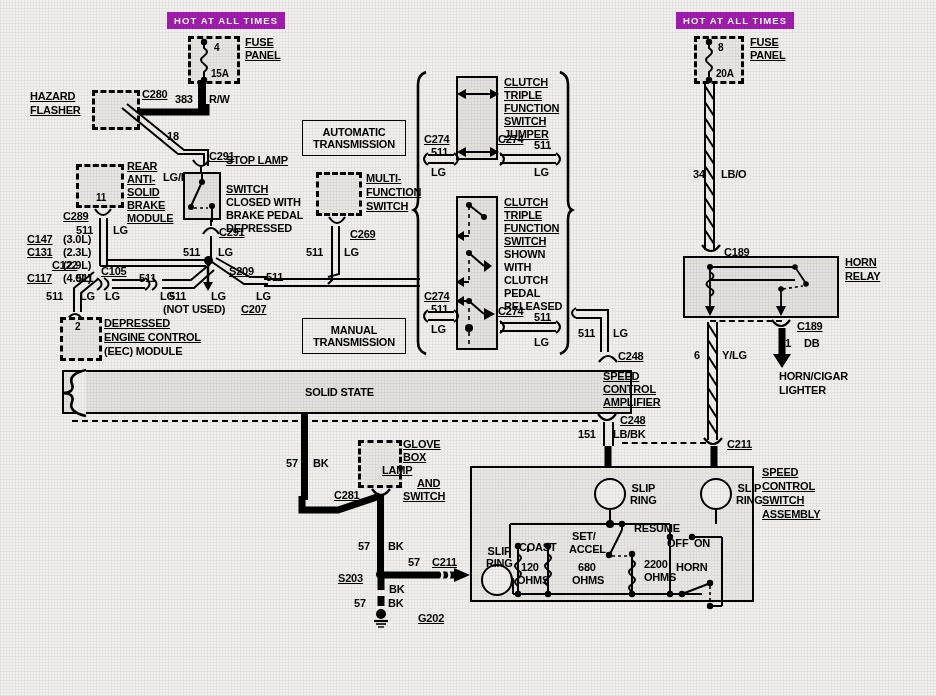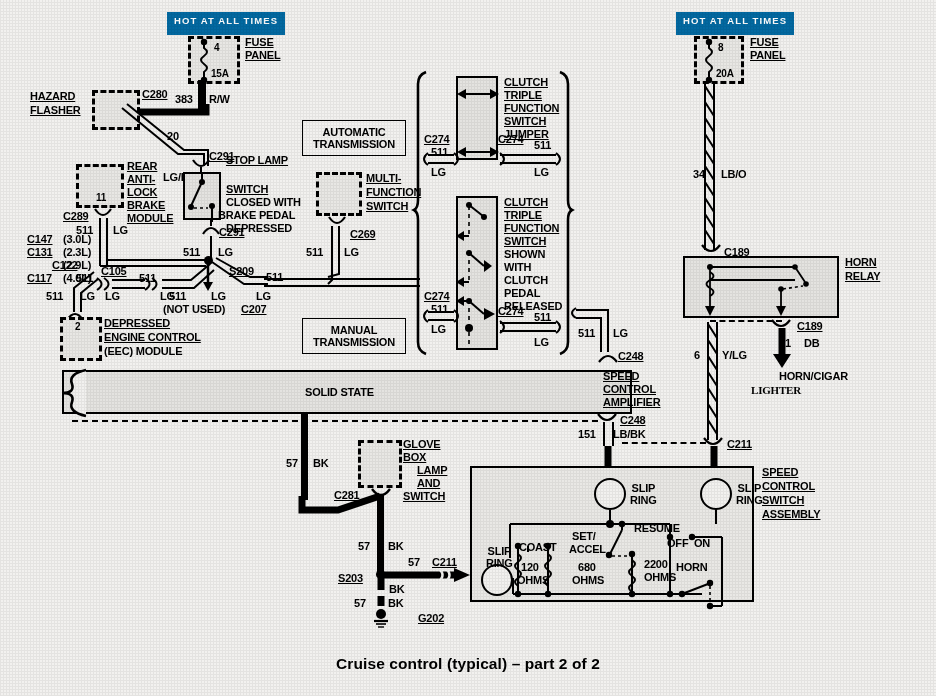--- a/index.html
+++ b/index.html
@@ -26,26 +26,26 @@
     white-space:pre;
     color:#000;
   }
   .lbl.u{ text-decoration:underline; }
   .sm{ font-size:10px; }
   .ctr{ text-align:center; }
 
   
   .hotbar{
     position:absolute;
-    background:#0369a1;
+    background:#a21caf;
     color:#fff;
     font-size:9.5px;
     font-weight:bold;
     letter-spacing:1.1px;
-    padding:3px 7px 9px 7px;
+    padding:3px 7px 3px 7px;
     white-space:nowrap;
     font-family:"Liberation Sans", sans-serif;
   }
 
   
   .dashbox{
     position:absolute;
     border:3px dashed #000;
     background:#e8e7e4;
     box-sizing:border-box;
@@ -145,21 +145,21 @@
 
   <div class="lbl u" style="left:30px;top:90px;">HAZARD</div>
   <div class="lbl u" style="left:30px;top:104px;">FLASHER</div>
   <div class="dashbox" style="left:92px;top:90px;width:48px;height:40px;"></div>
   <div class="lbl u" style="left:142px;top:88px;">C280</div>
 
   <svg style="left:118px;top:104px;" width="110" height="70">
     <path d="M4,4 L60,50 L86,50 L86,62" fill="none" stroke="#000" stroke-width="2"></path>
     <path d="M9,0 L66,46 L90,46 L90,62" fill="none" stroke="#000" stroke-width="2"></path>
   </svg>
-  <div class="lbl" style="left:167px;top:130px;">20</div>
+  <div class="lbl" style="left:167px;top:130px;">18</div>
   <div class="lbl" style="left:163px;top:145px;margin-top:26px;">LG/R</div>
   <div class="lbl u" style="left:209px;top:150px;">C291</div>
 
   <svg style="left:190px;top:158px;" width="22" height="16">
     <path d="M3,2 q8,12 16,0" fill="none" stroke="#000" stroke-width="2.2"></path>
     <line x1="11" y1="9" x2="11" y2="16" stroke="#000" stroke-width="2"></line>
   </svg>
 
   <div class="solidbox" style="left:183px;top:172px;width:38px;height:48px;"></div>
   <svg style="left:183px;top:172px;" width="40" height="50">
@@ -167,36 +167,36 @@
     <circle cx="19" cy="10" r="3" fill="#000"></circle>
     <line x1="19" y1="10" x2="8" y2="34" stroke="#000" stroke-width="2"></line>
     <circle cx="8" cy="35" r="3" fill="#000"></circle>
     <path d="M11,36 L25,36" stroke="#000" stroke-width="1.6" stroke-dasharray="3,3"></path>
     <circle cx="29" cy="34" r="3" fill="#000"></circle>
     <line x1="29" y1="34" x2="29" y2="50" stroke="#000" stroke-width="2"></line>
   </svg>
   <div class="lbl u" style="left:226px;top:154px;">STOP LAMP</div>
   <div class="lbl u" style="left:226px;top:183px;">SWITCH</div>
   <div class="lbl" style="left:226px;top:196px;">CLOSED WITH</div>
-  <div class="lbl" style="left:218px;top:209px;text-align:right;">BRAKE PEDAL</div>
+  <div class="lbl" style="left:226px;top:209px;text-align:right;">BRAKE PEDAL</div>
   <div class="lbl" style="left:226px;top:222px;">DEPRESSED</div>
 
   <svg style="left:200px;top:220px;" width="24" height="18">
     <path d="M3,14 q8,-12 16,0" fill="none" stroke="#000" stroke-width="2.2"></path>
     <line x1="11" y1="0" x2="11" y2="6" stroke="#000" stroke-width="2"></line>
   </svg>
   <div class="lbl u" style="left:219px;top:226px;">C291</div>
   <div class="lbl" style="left:183px;top:246px;">511</div>
   <div class="lbl" style="left:218px;top:246px;">LG</div>
   <div class="w wv" style="left:210px;top:236px;height:26px;"></div>
 
   <div class="dashbox" style="left:76px;top:164px;width:48px;height:44px;"></div>
   <div class="lbl u" style="left:127px;top:160px;">REAR</div>
   <div class="lbl u" style="left:127px;top:173px;">ANTI-</div>
-  <div class="lbl u" style="left:127px;top:186px;">LOCK</div>
+  <div class="lbl u" style="left:127px;top:186px;">SOLID</div>
   <div class="lbl u" style="left:127px;top:199px;">BRAKE</div>
   <div class="lbl u" style="left:127px;top:212px;">MODULE</div>
   <div class="lbl sm" style="left:96px;top:192px;">11</div>
   <svg style="left:92px;top:207px;" width="22" height="16">
     <path d="M3,2 q8,12 16,0" fill="none" stroke="#000" stroke-width="2.2"></path>
   </svg>
   <div class="lbl u" style="left:63px;top:210px;">C289</div>
   <div class="lbl" style="left:76px;top:224px;">511</div>
   <div class="lbl" style="left:113px;top:224px;">LG</div>
   <svg style="left:96px;top:218px;" width="16" height="60">
@@ -465,21 +465,21 @@
     <path d="M2,2 q9,12 18,0" fill="none" stroke="#000" stroke-width="2.2"></path>
   </svg>
   <div class="lbl u" style="left:797px;top:320px;">C189</div>
   <div class="lbl" style="left:785px;top:337px;">1</div>
   <div class="lbl" style="left:804px;top:337px;">DB</div>
   <svg style="left:770px;top:328px;" width="28" height="42">
     <line x1="12" y1="0" x2="12" y2="28" stroke="#000" stroke-width="7"></line>
     <path d="M3,26 L12,40 L21,26 Z" fill="#000"></path>
   </svg>
   <div class="lbl" style="left:779px;top:370px;">HORN/CIGAR</div>
-  <div class="lbl" style="left:751px;top:384px;font-family:Liberation Serif, serif;">LIGHTER</div>
+  <div class="lbl" style="left:779px;top:384px;">LIGHTER</div>
 
   <svg style="left:703px;top:322px;" width="20" height="118">
     <line x1="5" y1="0" x2="5" y2="118" stroke="#000" stroke-width="2"></line>
     <line x1="14" y1="0" x2="14" y2="118" stroke="#000" stroke-width="2"></line>
     <path d="M5,2 L14,16 M5,18 L14,32 M5,34 L14,48 M5,50 L14,64 M5,66 L14,80 M5,82 L14,96 M5,98 L14,112" stroke="#000" stroke-width="2" fill="none"></path>
   </svg>
   <div class="lbl" style="left:694px;top:349px;">6</div>
   <div class="lbl" style="left:722px;top:349px;">Y/LG</div>
   <svg style="left:702px;top:436px;" width="24" height="18">
     <path d="M2,2 q9,12 18,0" fill="none" stroke="#000" stroke-width="2.2"></path>
@@ -518,21 +518,21 @@
     <path d="M3,56 L10,68 L17,56 Z" fill="#000"></path>
   </svg>
 
   <div class="w" style="left:301px;top:414px;width:7px;height:86px;"></div>
   <div class="lbl" style="left:286px;top:457px;">57</div>
   <div class="lbl" style="left:313px;top:457px;">BK</div>
 
   <div class="dashbox" style="left:358px;top:440px;width:44px;height:48px;"></div>
   <div class="lbl u" style="left:403px;top:438px;">GLOVE</div>
   <div class="lbl u" style="left:403px;top:451px;">BOX</div>
-  <div class="lbl u" style="left:417px;top:464px;">LAMP</div>
+  <div class="lbl u" style="left:382px;top:464px;">LAMP</div>
   <div class="lbl u" style="left:403px;top:477px;margin-left:14px;">AND</div>
   <div class="lbl u" style="left:403px;top:490px;">SWITCH</div>
   <svg style="left:370px;top:487px;" width="24" height="16">
     <path d="M2,2 q9,12 18,0" fill="none" stroke="#000" stroke-width="2.4"></path>
   </svg>
   <div class="lbl u" style="left:334px;top:489px;">C281</div>
 
   <svg style="left:296px;top:492px;" width="100" height="34">
     <path d="M6,4 L6,18 L42,18 L84,4" fill="none" stroke="#000" stroke-width="7" stroke-linejoin="miter"></path>
   </svg>
@@ -641,16 +641,15 @@
   <div class="lbl" style="left:667px;top:537px;">OFF</div>
   <div class="lbl" style="left:694px;top:537px;">ON</div>
   <div class="lbl" style="left:676px;top:561px;">HORN</div>
   <div class="lbl" style="left:521px;top:561px;">120</div>
   <div class="lbl" style="left:517px;top:574px;">OHMS</div>
   <div class="lbl" style="left:578px;top:561px;">680</div>
   <div class="lbl" style="left:572px;top:574px;">OHMS</div>
   <div class="lbl" style="left:644px;top:558px;">2200</div>
   <div class="lbl" style="left:644px;top:571px;">OHMS</div>
 
-  <div class="title ctr" style="left:0;top:655px;width:936px;">Cruise control (typical) – part 2 of 2</div>
 
   <div class="noise"></div>
 </div>
 
 </body></html>

